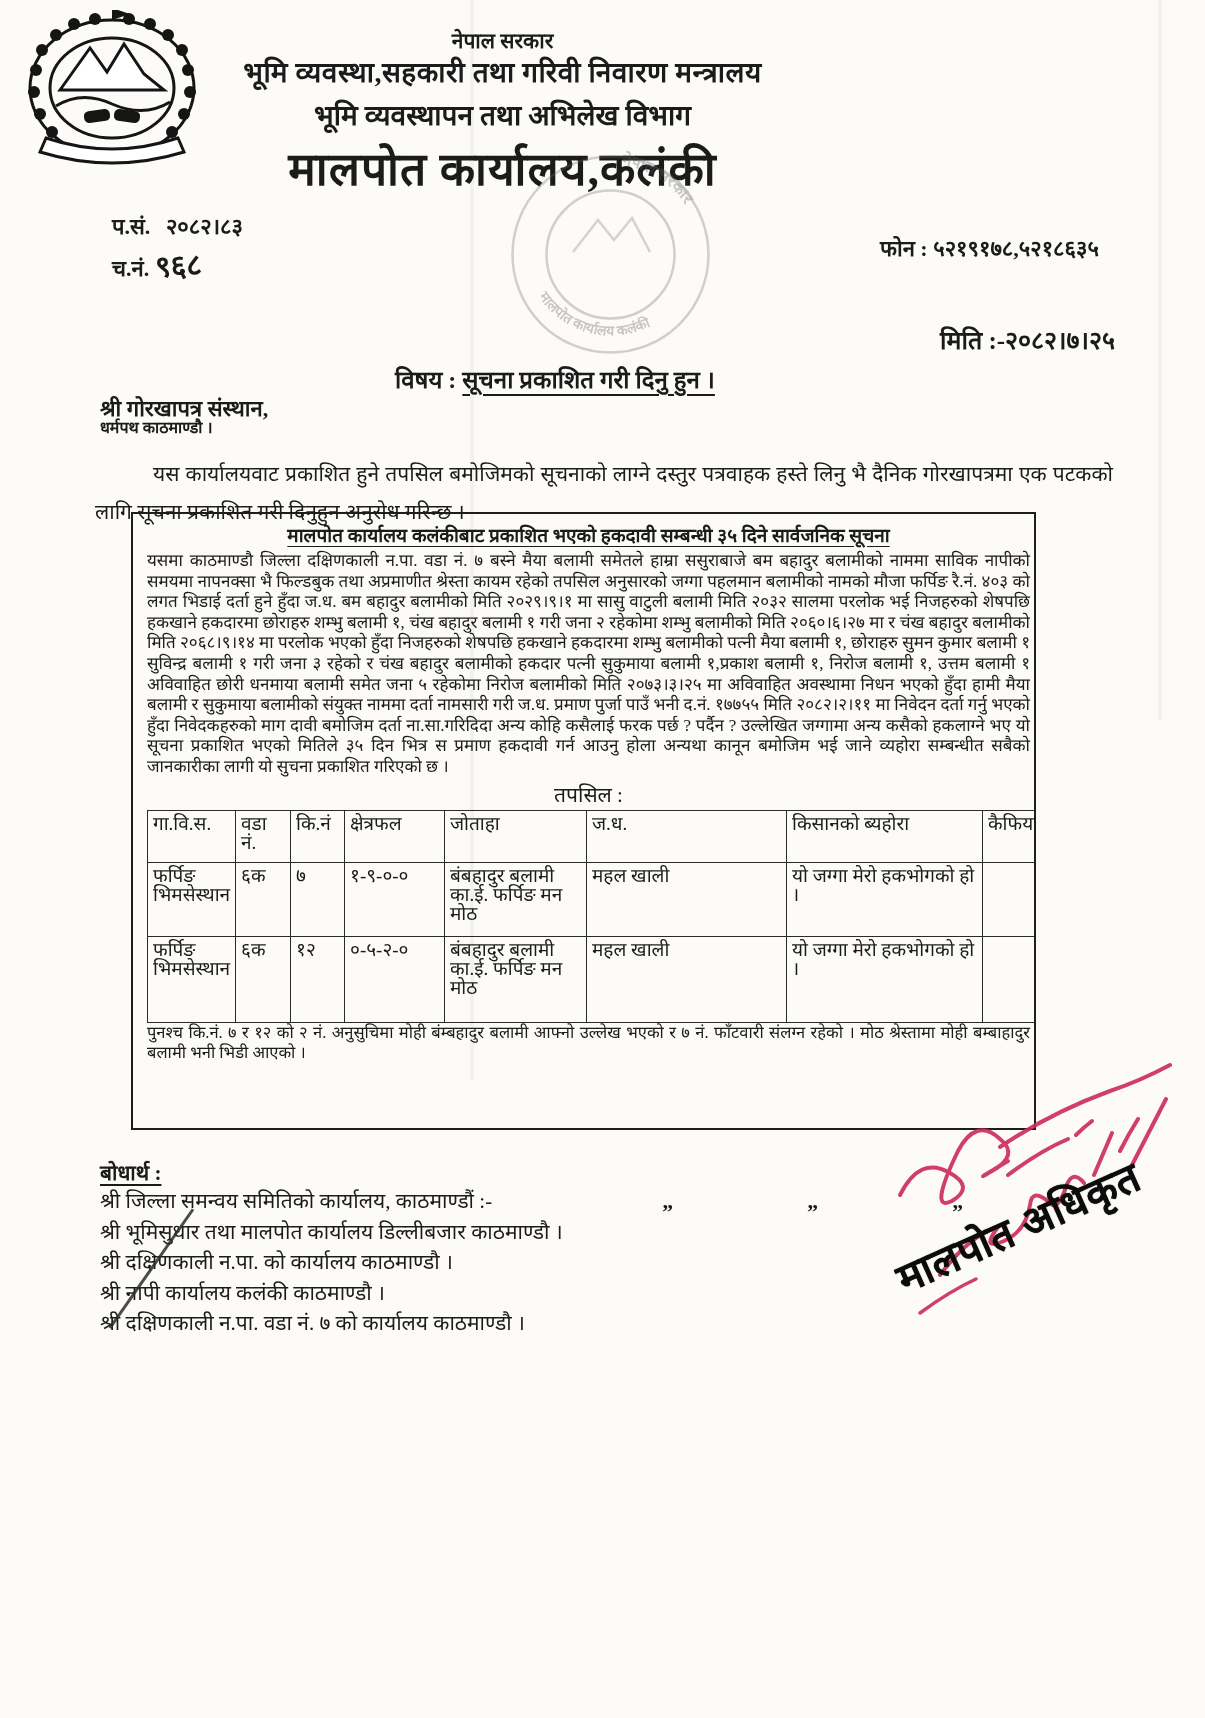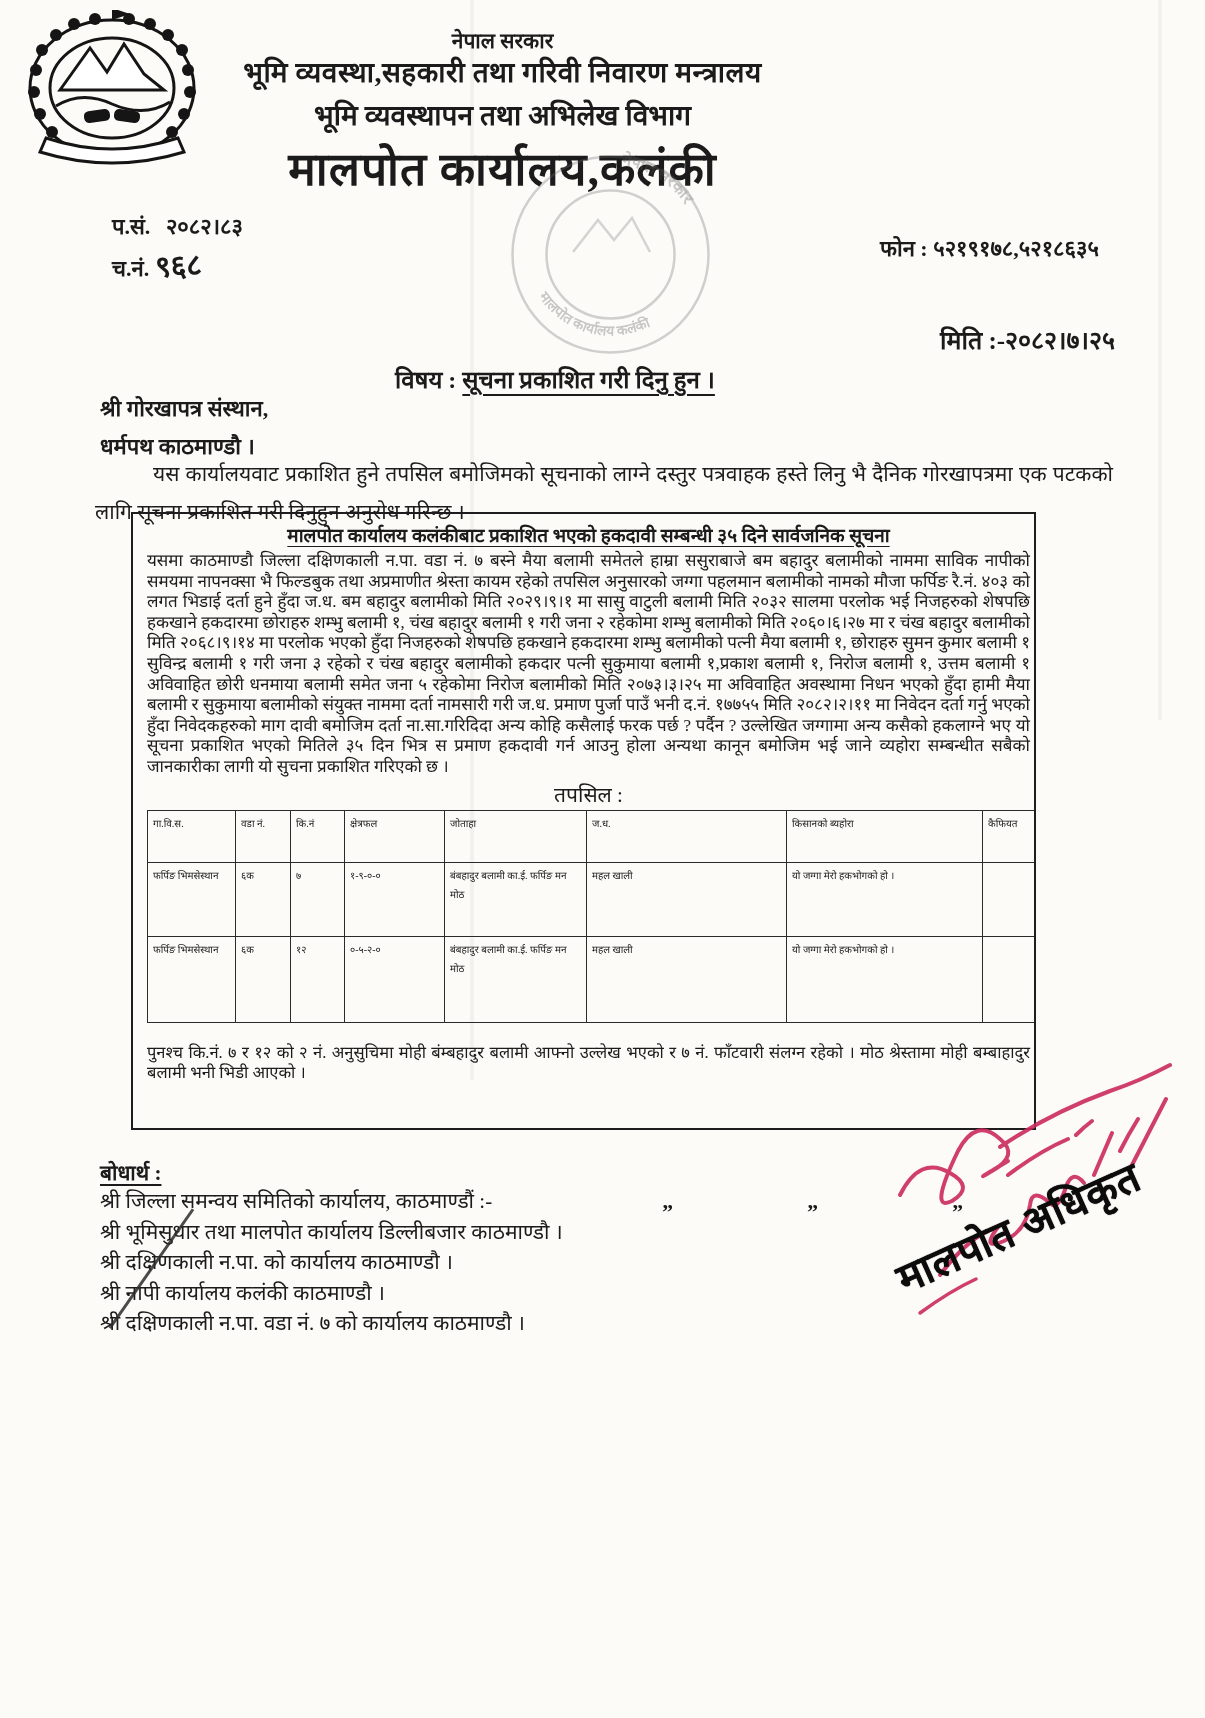--- a/index.html
+++ b/index.html
@@ -17,39 +17,39 @@
   .ministry{top:52px;font-size:28px;font-weight:bold;letter-spacing:.5px;font-family:Liberation Serif, serif;}
   .dept{top:95px;font-size:28px;font-weight:bold;}
   .office{top:136px;font-size:46px;font-weight:bold;letter-spacing:1px;}
   .refline{left:112px;font-size:22px;font-weight:bold;}
   .chalani-val{font-size:30px;font-weight:bold;display:inline-block;transform:rotate(-3deg);margin-left:6px;}
   .phone{left:880px;top:232px;font-size:22px;font-weight:bold;}
   .dateline{left:940px;top:322px;font-size:25px;font-weight:bold;}
   .subject{left:395px;top:362px;font-size:24px;font-weight:bold;}
   .subject u{text-underline-offset:6px;}
   .addr1{left:100px;top:392px;font-size:22px;font-weight:bold;}
-  .addr2{left:100px;top:430px;font-size:22px;font-weight:bold;}
+  .addr2{left:100px;top:416px;font-size:16px;font-weight:bold;}
   .intro{left:95px;top:455px;width:1018px;font-size:21px;line-height:38px;text-align:justify;text-indent:58px;}
   
   .notice-box{
     left:131px;top:512px;width:883px;height:600px;
     border:2.5px solid #1d1d1d;padding:8px 4px 6px 14px;overflow:hidden;
   }
   .notice-title{text-align:center;font-size:19px;font-weight:bold;text-decoration:underline;text-underline-offset:4px;}
   .notice-body{margin-top:3px;font-size:17px;line-height:20.6px;text-align:justify;}
   .tapasil-label{text-align:center;font-size:21px;margin-top:2px;}
   table.tapasil{border-collapse:collapse;width:100%;margin-top:2px;table-layout:fixed;}
   table.tapasil th,table.tapasil td{
     border:1.6px solid #2a2a2a;vertical-align:top;text-align:left;
-    font-size:10px;line-height:19px;padding:3px 5px;font-weight:normal;
+    font-size:19px;line-height:19px;padding:3px 5px;font-weight:normal;
   }
   table.tapasil thead tr{height:52px;}
   table.tapasil tbody tr:nth-child(1){height:74px;}
   table.tapasil tbody tr:nth-child(2){height:86px;}
-  .postscript{margin-top:20px;font-size:16.5px;line-height:20.5px;text-align:justify;}
+  .postscript{margin-top:0;font-size:16.5px;line-height:20.5px;text-align:justify;}
   
   .cc-head{left:100px;top:1158px;font-size:21px;font-weight:bold;text-decoration:underline;text-underline-offset:4px;}
   .cc-list{left:100px;top:1186px;width:980px;font-size:21px;}
   .cc-line{line-height:30.5px;white-space:nowrap;}
   .ditto-wrap{display:inline-block;margin-left:170px;}
   .ditto-wrap span{display:inline-block;width:145px;font-size:22px;font-weight:bold;}
   
   .officer-stamp{
     left:858px;top:1198px;width:320px;text-align:center;
     font-size:41px;font-weight:bold;color:#0c0c0c;

